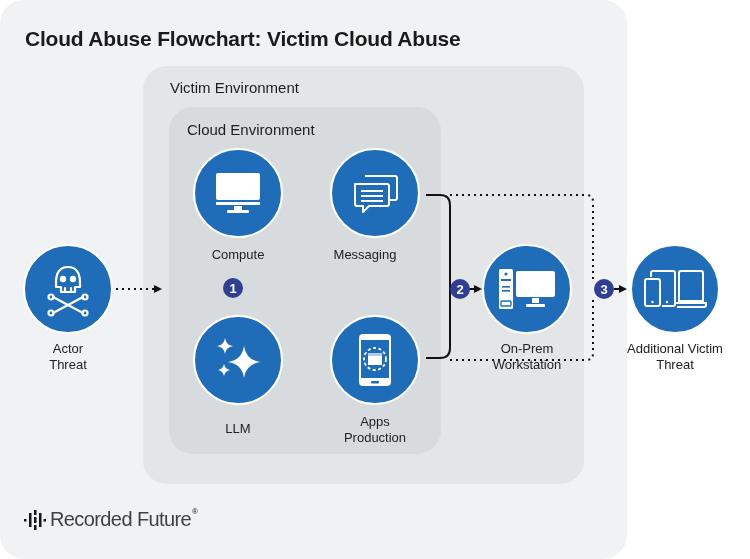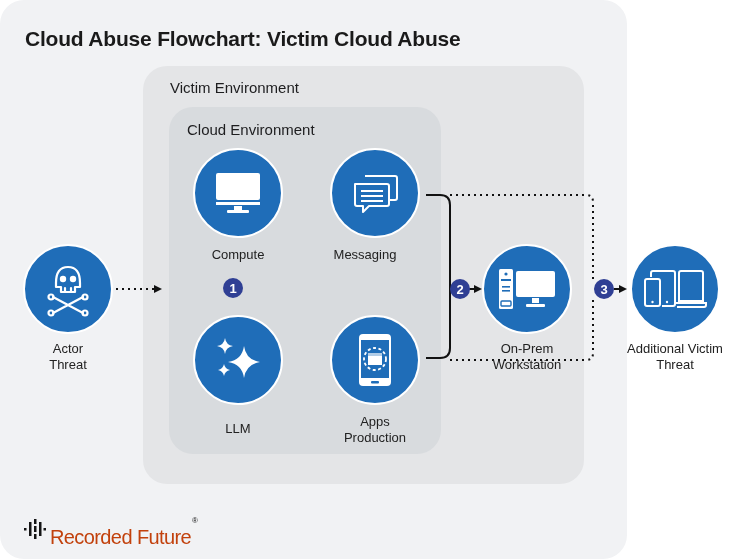--- a/index.html
+++ b/index.html
@@ -18,21 +18,21 @@
           background: #1f6db8; border: 2px solid #ffffff; box-sizing: border-box;
           display: flex; align-items: center; justify-content: center; }
   .node svg { display: block; }
   .node-label { position: absolute; font-size: 13px; color: #222; text-align: center;
                 line-height: 16px; width: 130px; }
   .badge { position: absolute; width: 20px; height: 20px; border-radius: 50%;
            background: #2f3f94; color: #fff; font-size: 13px; font-weight: bold;
            display: flex; align-items: center; justify-content: center; }
   .connectors { position: absolute; left: 0; top: 0; width: 750px; height: 559px; pointer-events: none; }
   .logo { position: absolute; left: 24px; top: 508px; display: flex; align-items: center; }
-  .logo-text { font-size: 20px; font-weight: normal; color: #c2410c; letter-spacing: -0.6px; margin-left: 4px; margin-top: 18px; }
+  .logo-text { font-size: 20px; font-weight: normal; color: #404040; letter-spacing: -0.6px; margin-left: 4px; }
   .logo-reg { font-size: 8px; color: #151515; position: relative; top: -8px; margin-left: 1px; }
 </style>
 </head>
 <body>
 
 <div class="card">
 
   <div class="title">Cloud Abuse Flowchart: Victim Cloud Abuse</div>
 
   <div class="env-victim"></div>

